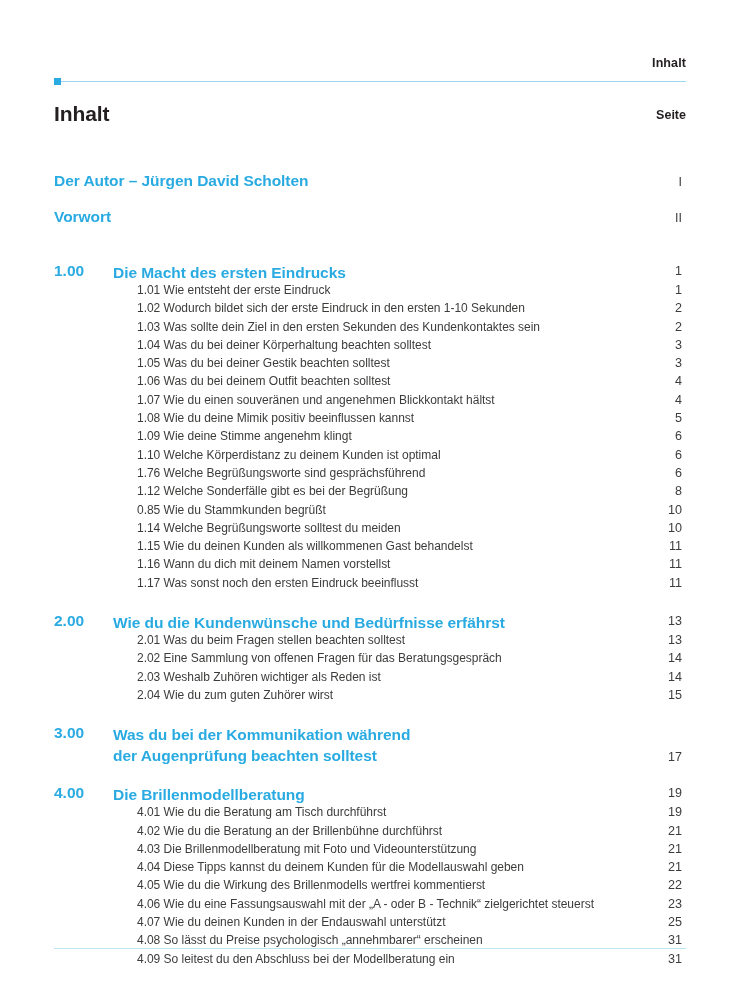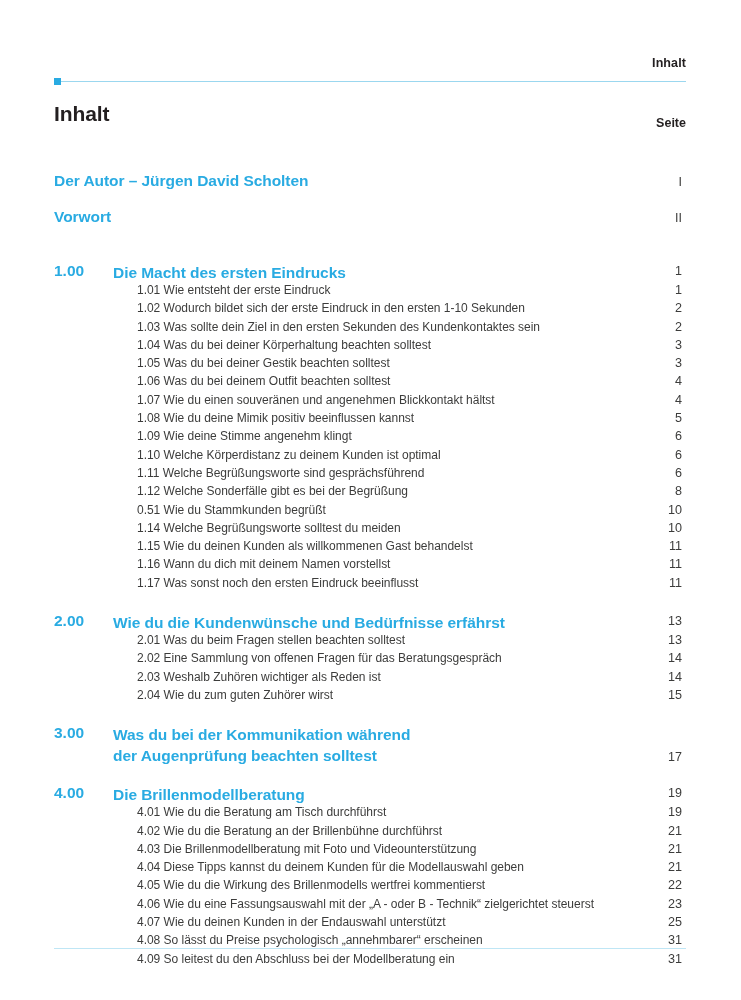--- a/index.html
+++ b/index.html
@@ -71,21 +71,20 @@
     color: #231f20;
     letter-spacing: -0.1px;
   }
   .title-col {
     position: absolute;
     right: 0;
     top: 6px;
     font-size: 12.5px;
     font-weight: bold;
     color: #231f20;
-    margin-top: 8px;
   }
 
   
   .toc {
     position: absolute;
     left: 54px;
     right: 49px;
     top: 172px;
   }
 
@@ -255,29 +254,29 @@
       </div>
       <div class="row row-sub">
         <div class="sub-text">1.09 Wie deine Stimme angenehm klingt</div>
         <div class="sub-page">6</div>
       </div>
       <div class="row row-sub">
         <div class="sub-text">1.10 Welche Körperdistanz zu deinem Kunden ist optimal</div>
         <div class="sub-page">6</div>
       </div>
       <div class="row row-sub">
-        <div class="sub-text">1.11 Welche Begrüßungsworte sind gesprächsführend</div>
+        <div class="sub-text">1.76 Welche Begrüßungsworte sind gesprächsführend</div>
         <div class="sub-page">6</div>
       </div>
       <div class="row row-sub">
         <div class="sub-text">1.12 Welche Sonderfälle gibt es bei der Begrüßung</div>
         <div class="sub-page">8</div>
       </div>
       <div class="row row-sub">
-        <div class="sub-text">0.51 Wie du Stammkunden begrüßt</div>
+        <div class="sub-text">0.85 Wie du Stammkunden begrüßt</div>
         <div class="sub-page">10</div>
       </div>
       <div class="row row-sub">
         <div class="sub-text">1.14 Welche Begrüßungsworte solltest du meiden</div>
         <div class="sub-page">10</div>
       </div>
       <div class="row row-sub">
         <div class="sub-text">1.15 Wie du deinen Kunden als willkommenen Gast behandelst</div>
         <div class="sub-page">11</div>
       </div>

